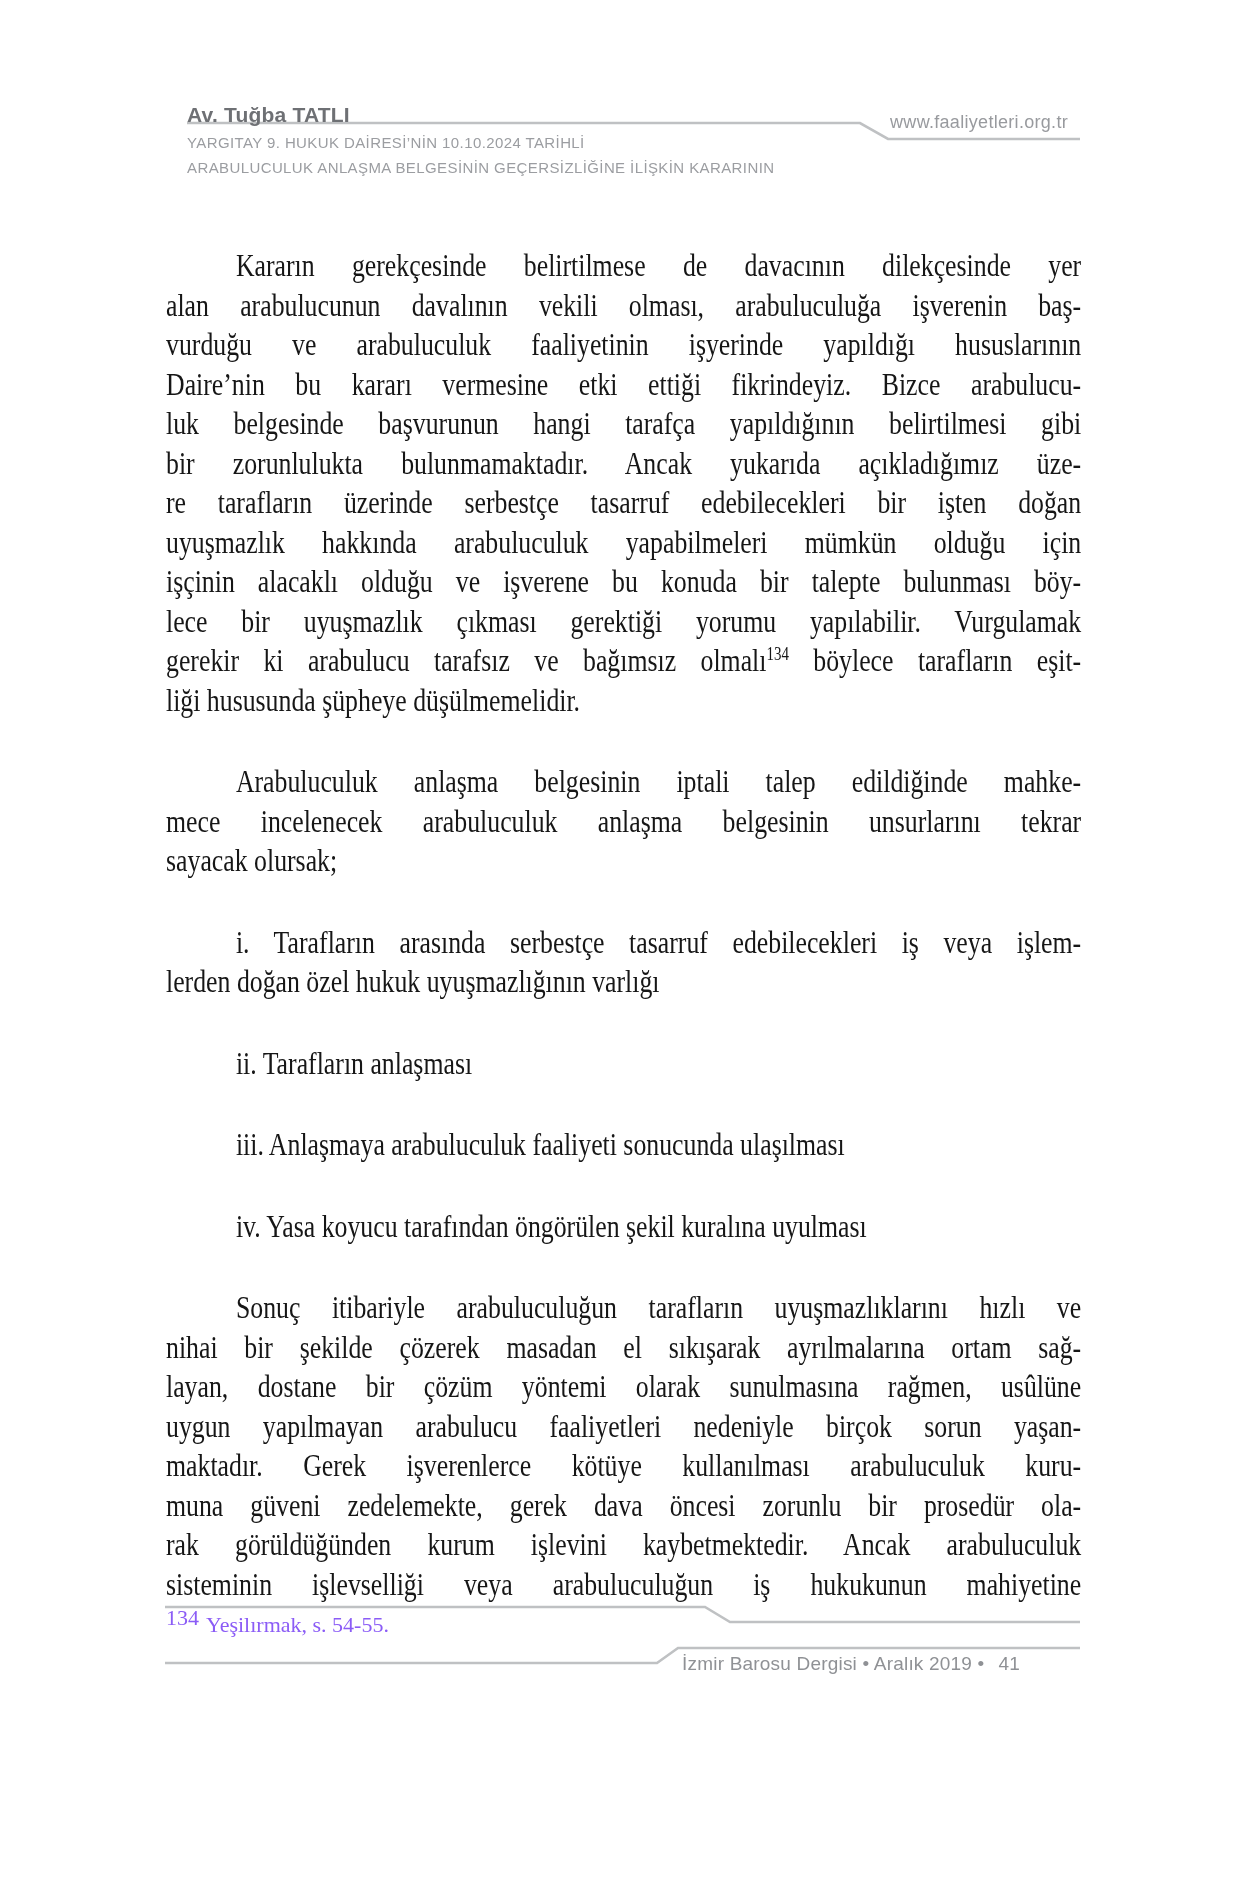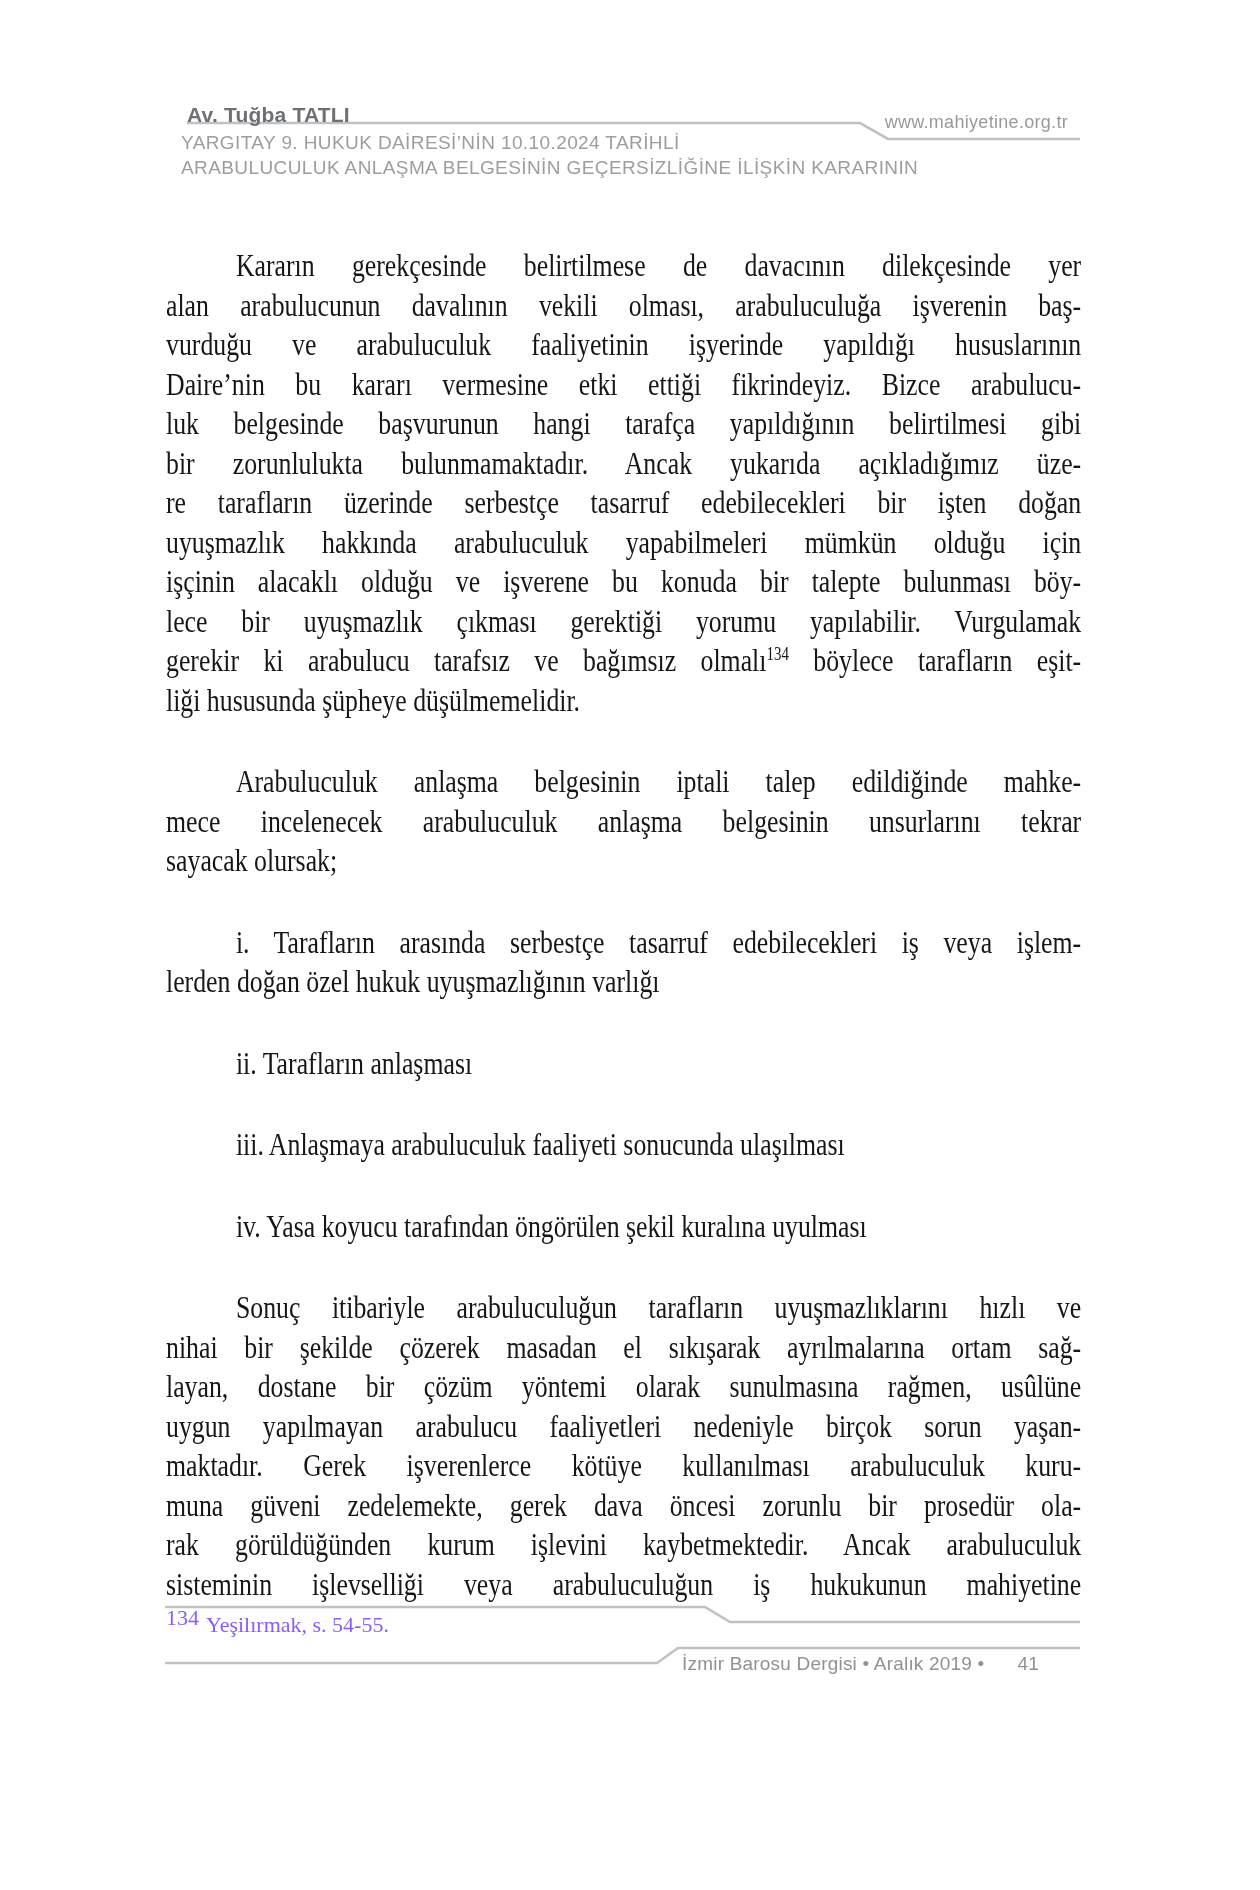--- a/index.html
+++ b/index.html
@@ -40,24 +40,24 @@
     position: absolute;
     top: 112px;
     right: 192px;
     font-size: 18px;
     color: #989a9e;
     letter-spacing: 0.3px;
     white-space: nowrap;
   }
   .title {
     position: absolute;
-    left: 181px;
+    left: 187px;
     top: 131px;
     width: 900px;
-    font-size: 19px;
+    font-size: 15px;
     line-height: 24.5px;
     color: #9b9da1;
     letter-spacing: 0.4px;
   }
   .title div { white-space: nowrap; }
   .body-text {
     position: absolute;
     left: 166px;
     top: 246px;
     width: 1100px;
@@ -99,36 +99,36 @@
   }
   .footer {
     position: absolute;
     left: 682px;
     top: 1653px;
     font-size: 19px;
     color: #8f9195;
     letter-spacing: 0.2px;
     white-space: nowrap;
   }
-  .footer .page-num { margin-left: 33px; }
+  .footer .page-num { margin-left: 14px; }
 </style>
 </head>
 <body>
 
 <div class="page">
 
   <svg class="rules-overlay" viewBox="0 0 1260 1890" aria-hidden="true">
     <polyline points="187,123 860,123 888,139 1080,139"></polyline>
     <polyline points="165,1607 705,1607 730,1622 1080,1622"></polyline>
     <polyline points="165,1663 657,1663 678,1648 1080,1648"></polyline>
   </svg>
 
   <div class="author">Av. Tuğba TATLI</div>
 
-  <div class="website">www.mahiyetine.org.tr</div>
+  <div class="website">www.faaliyetleri.org.tr</div>
 
   <div class="title">
     <div>YARGITAY 9. HUKUK DAİRESİ’NİN 10.10.2024 TARİHLİ</div>
     <div>ARABULUCULUK ANLAŞMA BELGESİNİN GEÇERSİZLİĞİNE İLİŞKİN KARARININ</div>
   </div>
 
   <main class="body-text">
       <div class="paragraph">
         <div class="line first">Kararın gerekçesinde belirtilmese de davacının dilekçesinde yer</div>
         <div class="line">alan arabulucunun davalının vekili olması, arabuluculuğa işverenin baş-</div>

